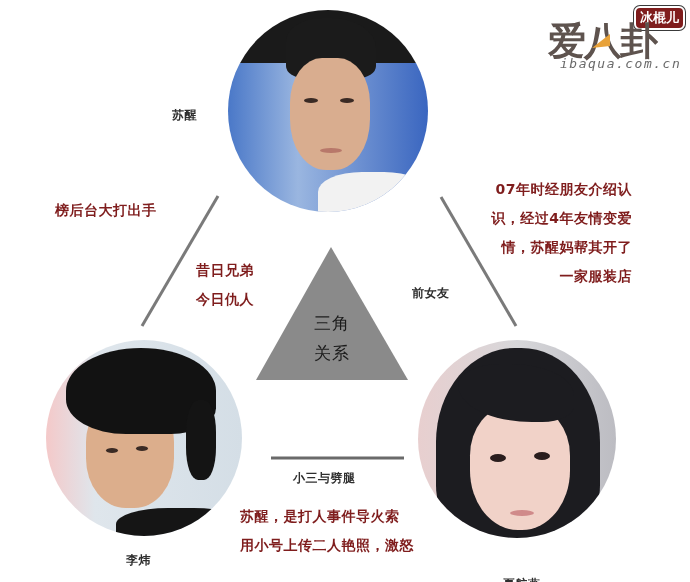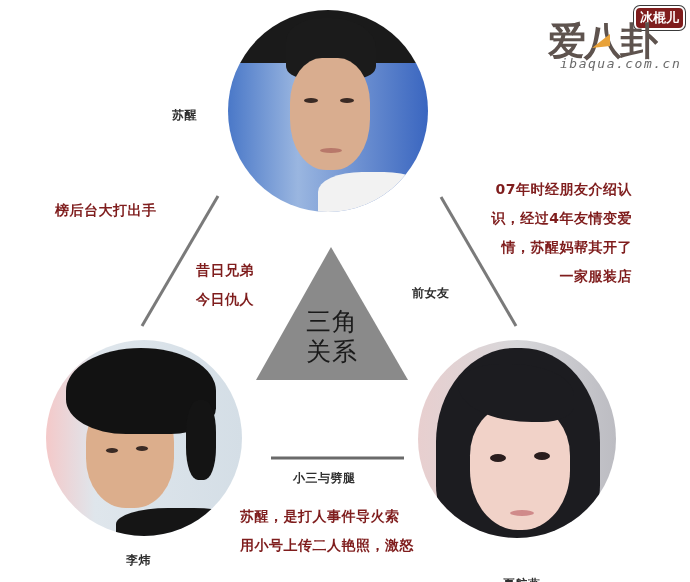--- a/index.html
+++ b/index.html
@@ -8,22 +8,22 @@
     font-family: "DejaVu Sans", "Liberation Sans", sans-serif; color: #2a2a2a;
   }
   .abs { position: absolute; }
   .label {
     font-size: 12px; font-weight: bold; color: #2e2e2e; white-space: nowrap; letter-spacing: 0.5px;
   }
   .para { font-size: 14px; font-weight: bold; color: #7f1d1d; line-height: 29px; letter-spacing: 0.5px; }
   .circle { position: absolute; border-radius: 50%; overflow: hidden; }
   svg.lines { position: absolute; left: 0; top: 0; }
   .tri-text {
-    position: absolute; font-family: Liberation Mono, monospace;
-    font-size: 25px; color: #1a1a1a; line-height: 30px; letter-spacing: 1px; text-align: center;
+    position: absolute; font-family: Liberation Sans, sans-serif;
+    font-size: 17px; color: #1a1a1a; line-height: 30px; letter-spacing: 1px; text-align: center;
   }
   .logo-main {
     font-family: "DejaVu Sans", sans-serif; font-weight: bold; font-size: 38px; color: #5e534e; letter-spacing: -2px;
   }
   .logo-badge {
     font-size: 13px; font-weight: bold; color: #fff; background: #7f1d1d; border-radius: 6px; padding: 1px 4px;
     border: 2px solid #fff; box-shadow: 0 0 0 1px #3a3a3a;
   }
   .logo-url { font-size: 13px; color: #6a6a6a; letter-spacing: 1.5px; font-family: "DejaVu Sans Mono", monospace; font-style: italic; }
 </style>

